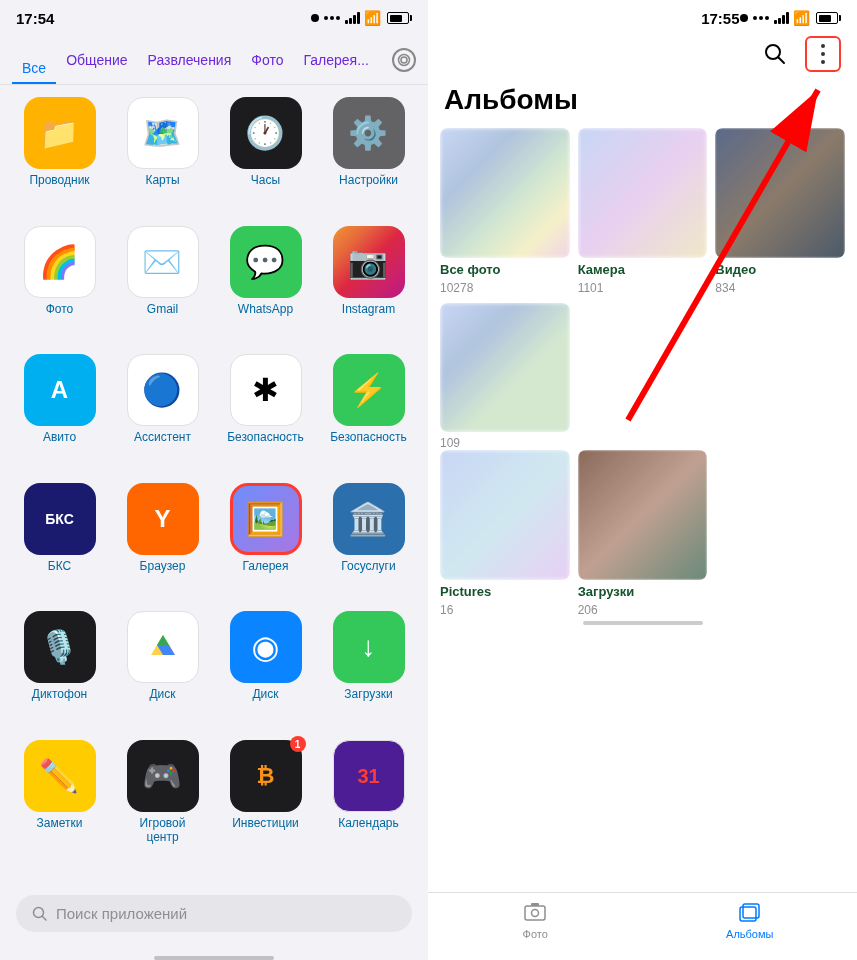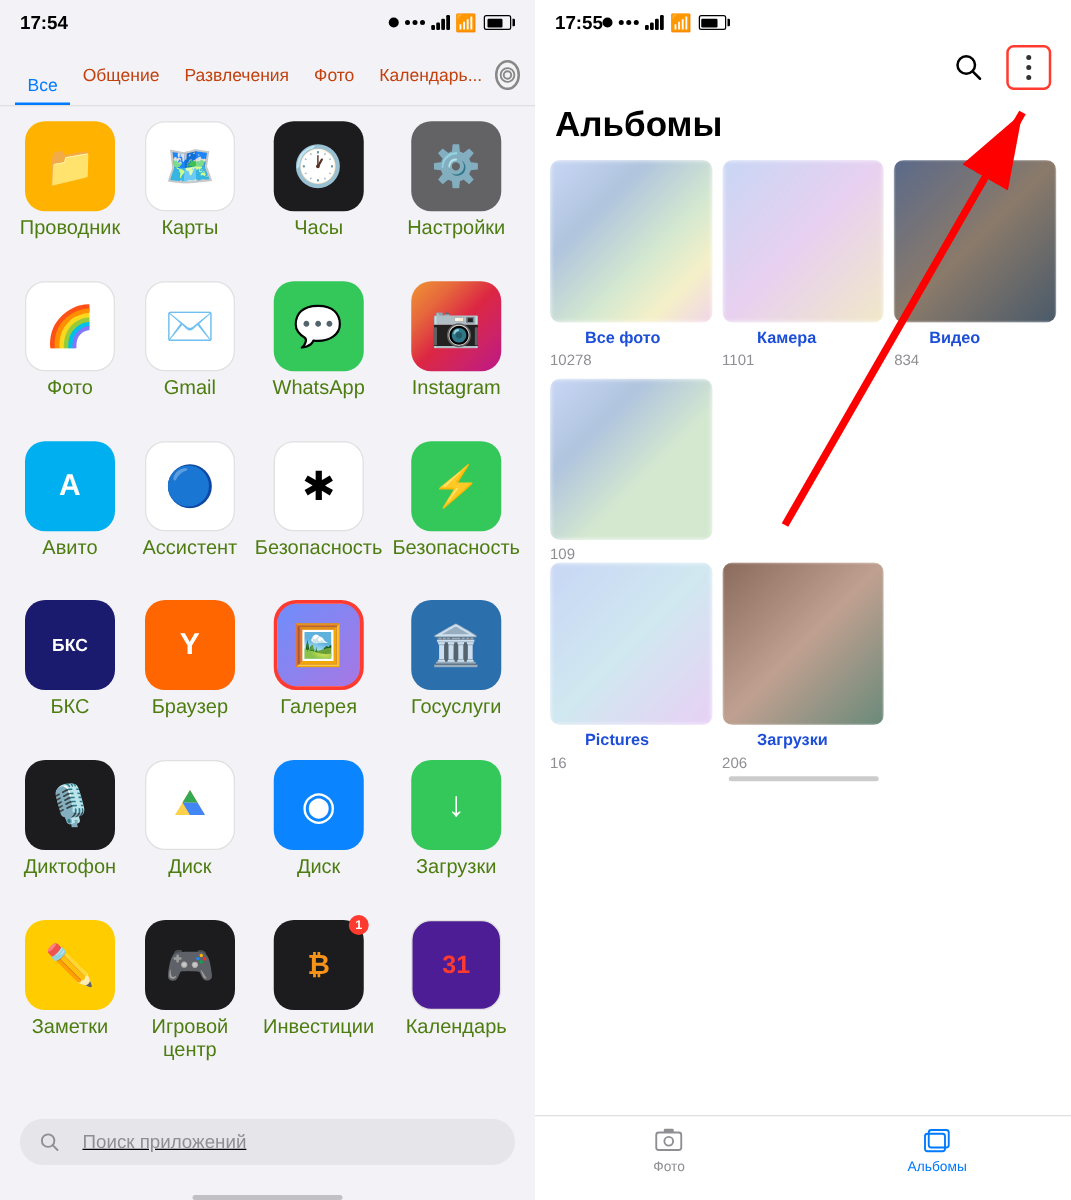--- a/index.html
+++ b/index.html
@@ -52,21 +52,21 @@
 
     .nav-tabs {
       display: flex;
       align-items: center;
       padding: 4px 12px 0;
       border-bottom: 1px solid #e0e0e0;
       gap: 0;
     }
     .nav-tab {
       font-size: 14px;
-      color: #c2410c;
+      color: #6d28d9;
       padding: 6px 10px;
       cursor: pointer;
       white-space: nowrap;
     }
     .nav-tab.active {
       color: #007aff;
       border-bottom: 2px solid #007aff;
       font-weight: 500;
       margin-top: 18px;
     }
@@ -96,22 +96,22 @@
       width: 72px;
       height: 72px;
       border-radius: 16px;
       display: flex;
       align-items: center;
       justify-content: center;
       font-size: 32px;
       position: relative;
     }
     .app-label {
-      font-size: 16px;
-      color: #4d7c0f;
+      font-size: 12px;
+      color: #0369a1;
       text-align: center;
       line-height: 1.2;
     }
 
     
     .icon-yellow { background: #ffb300; }
     .icon-dark { background: #1c1c1e; }
     .icon-gray { background: #636366; }
     .icon-white { background: white; border: 1px solid #e0e0e0; }
     .icon-green { background: #34c759; }
@@ -137,41 +137,40 @@
       border-radius: 18px;
     }
 
     .search-bar-bottom {
       margin: 8px 16px 20px;
       background: #e5e5ea;
       border-radius: 20px;
       padding: 10px 16px;
       display: flex;
       align-items: center;
-      gap: 18px;
-      text-decoration: underline;
+      gap: 8px;
     }
     .search-bar-bottom span {
       color: #8e8e93;
       font-size: 15px;
     }
 
     
     .right-panel {
       width: 429px;
       height: 960px;
       background: #ffffff;
       display: flex;
       flex-direction: column;
       position: relative;
     }
 
     .status-bar-right {
       display: flex;
-      justify-content: flex-start;
+      justify-content: flex-end;
       align-items: center;
       padding: 8px 16px 4px;
       height: 32px;
     }
 
     .right-header {
       display: flex;
       justify-content: flex-end;
       align-items: center;
       padding: 4px 16px 8px;
@@ -251,22 +250,21 @@
       filter: blur(1px);
     }
     .thumb-telegram {
       background: linear-gradient(135deg, #5a8a6a, #8a7a5a, #6a9aaa);
       filter: blur(1px);
     }
 
     .album-name {
       font-size: 13px;
       font-weight: 600;
-      color: #1d4ed8;
-      margin-left: 28px;
+      color: #14532d;
     }
     .album-count {
       font-size: 12px;
       color: #8e8e93;
     }
 
     .section-divider {
       font-size: 15px;
       font-weight: 600;
       color: #8e8e93;
@@ -413,21 +411,21 @@
         <div class="battery-tip"></div>
       </div>
     </div>
   </div>
 
   <div class="nav-tabs">
     <div class="nav-tab active">Все</div>
     <div class="nav-tab">Общение</div>
     <div class="nav-tab">Развлечения</div>
     <div class="nav-tab">Фото</div>
-    <div class="nav-tab">Календарь...</div>
+    <div class="nav-tab">Галерея...</div>
     <div class="nav-settings-icon">
       <svg width="14" height="14" viewBox="0 0 14 14">
         <circle cx="7" cy="7" r="3" fill="none" stroke="#888" stroke-width="1.5"></circle>
         <circle cx="7" cy="7" r="5.5" fill="none" stroke="#888" stroke-width="1.5"></circle>
       </svg>
     </div>
   </div>
 
   <div class="app-grid">
 

